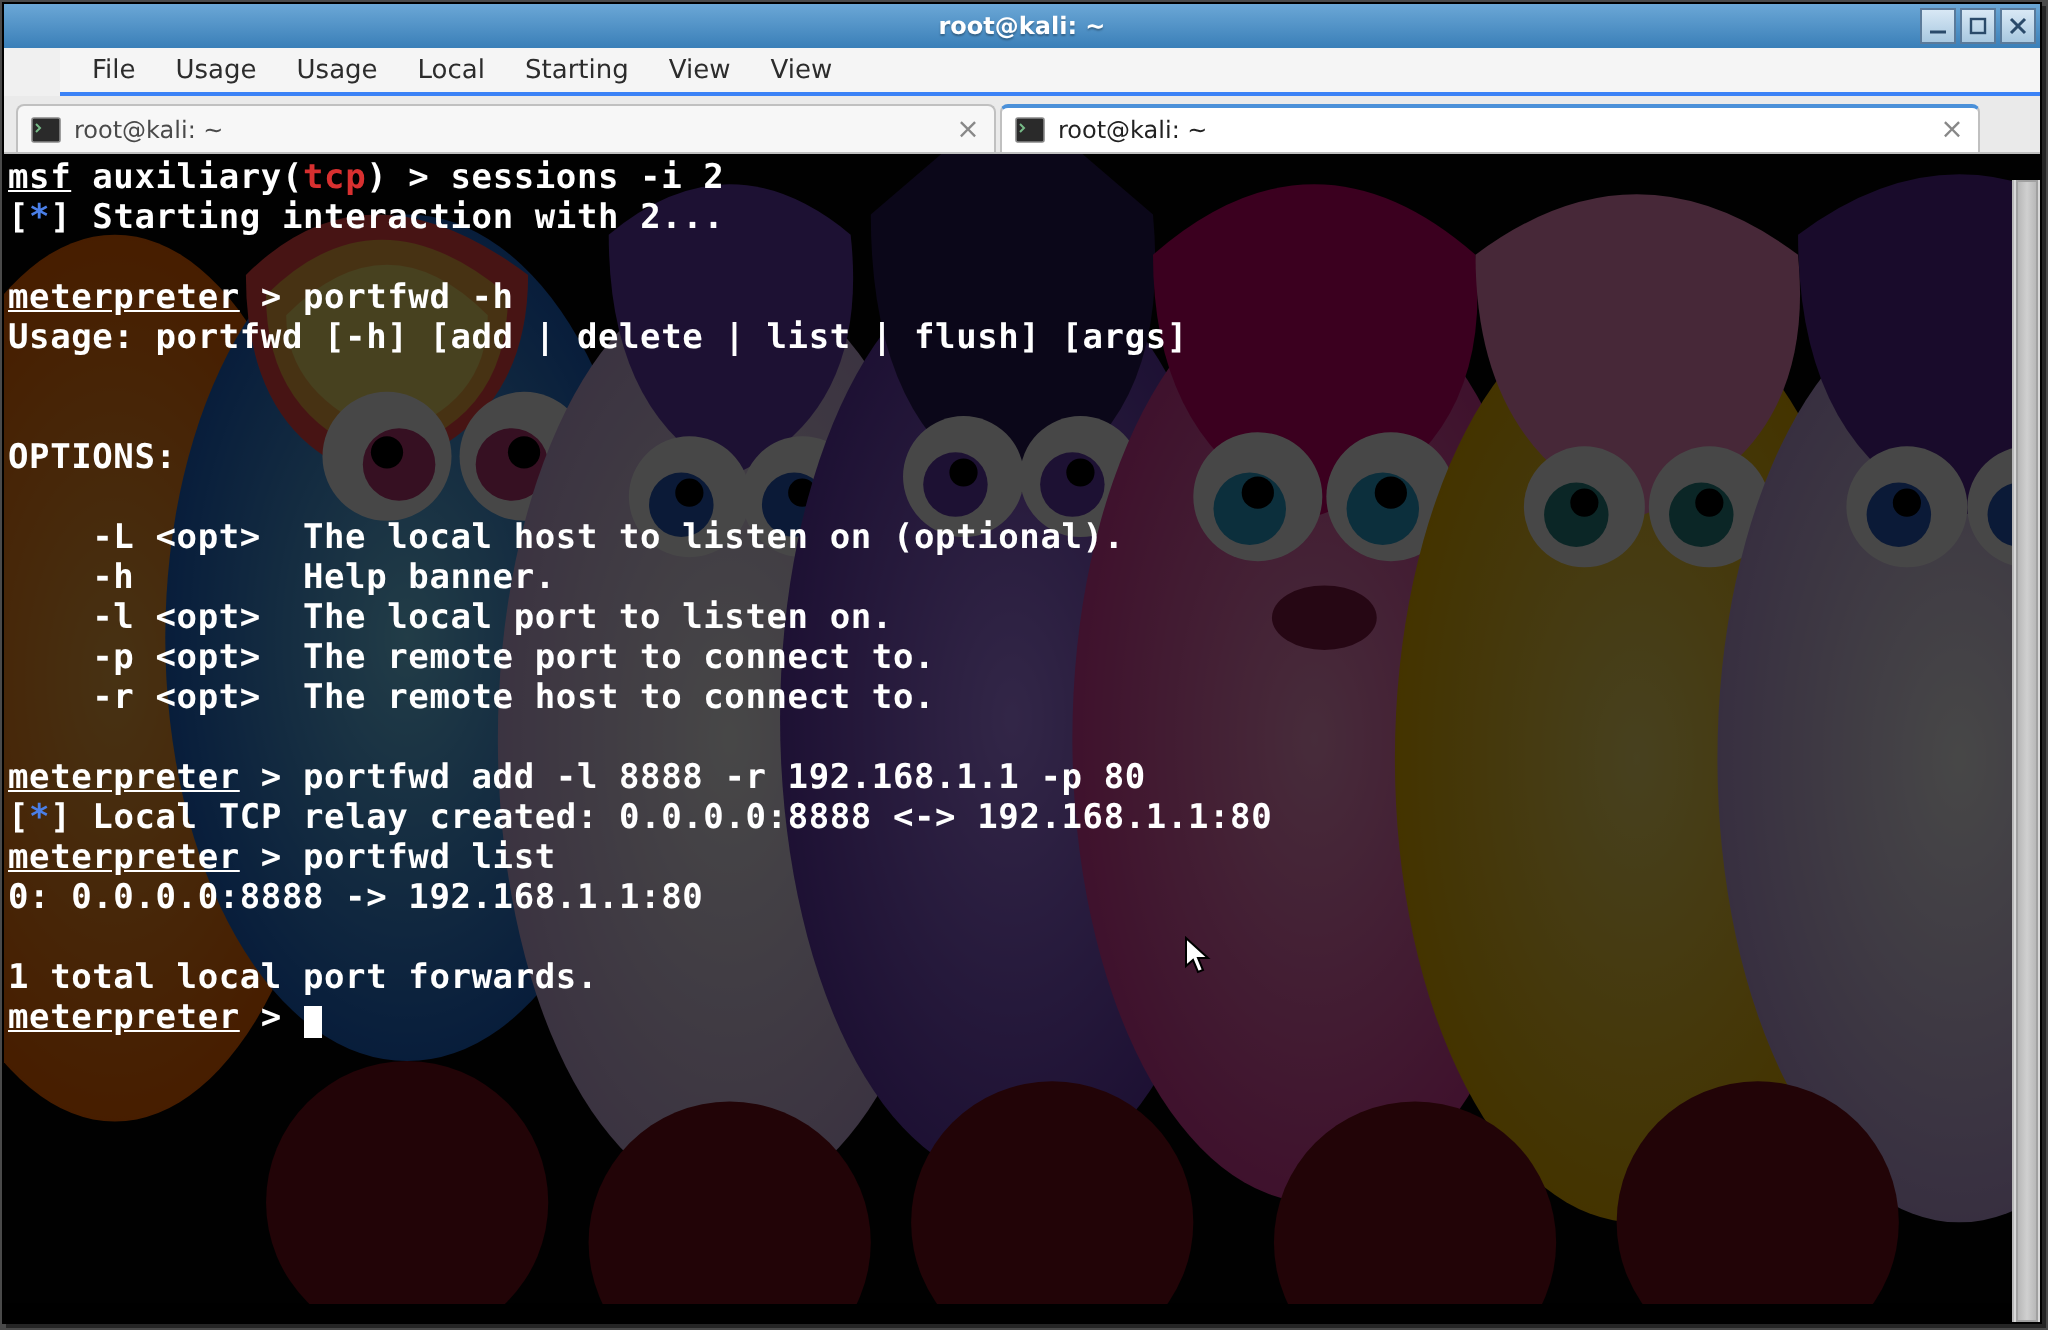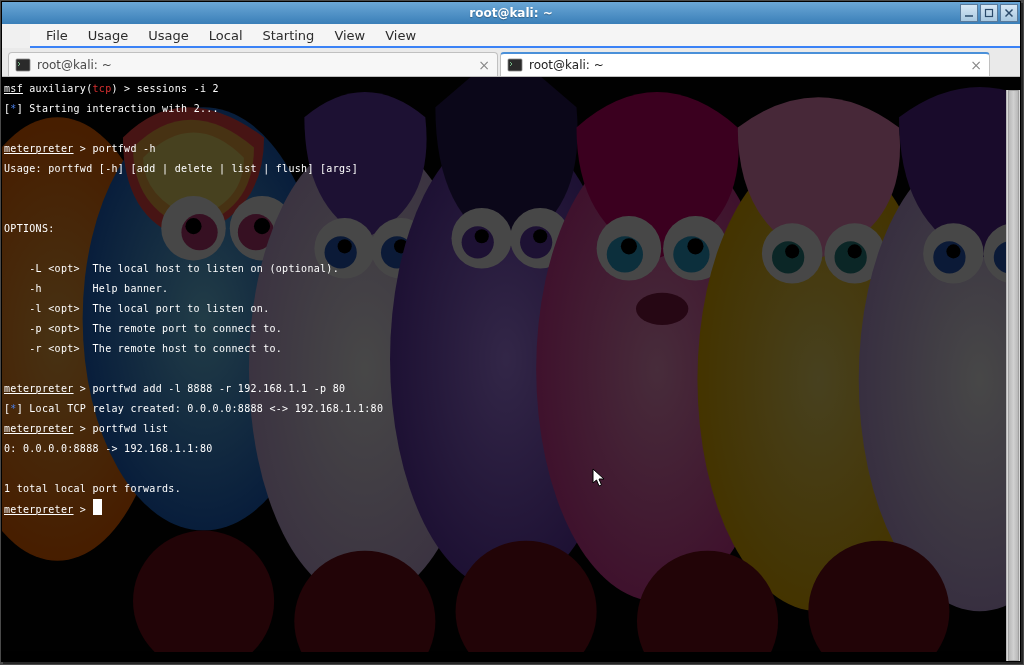--- a/index.html
+++ b/index.html
@@ -119,25 +119,26 @@
     position: absolute;
     inset: 0;
     opacity: 0.28;
     pointer-events: none;
   }
   .terminal {
     position: absolute;
     inset: 0;
     padding: 2px 2px 2px 2px;
     font-family: "DejaVu Sans Mono", "Liberation Mono", monospace;
-    font-size: 10px;
+    font-size: 17px;
     line-height: 20px;
     color: #ffffff;
     white-space: pre;
     letter-spacing: 0.3px;
+    font-weight: bold;
   }
   .terminal .u { text-decoration: underline; }
   .terminal .red { color: #d83030; }
   .terminal .blue { color: #4a7fe8; }
   .cursor-block {
     display: inline-block;
     width: 9px;
     height: 16px;
     background: #ffffff;
     vertical-align: text-bottom;

